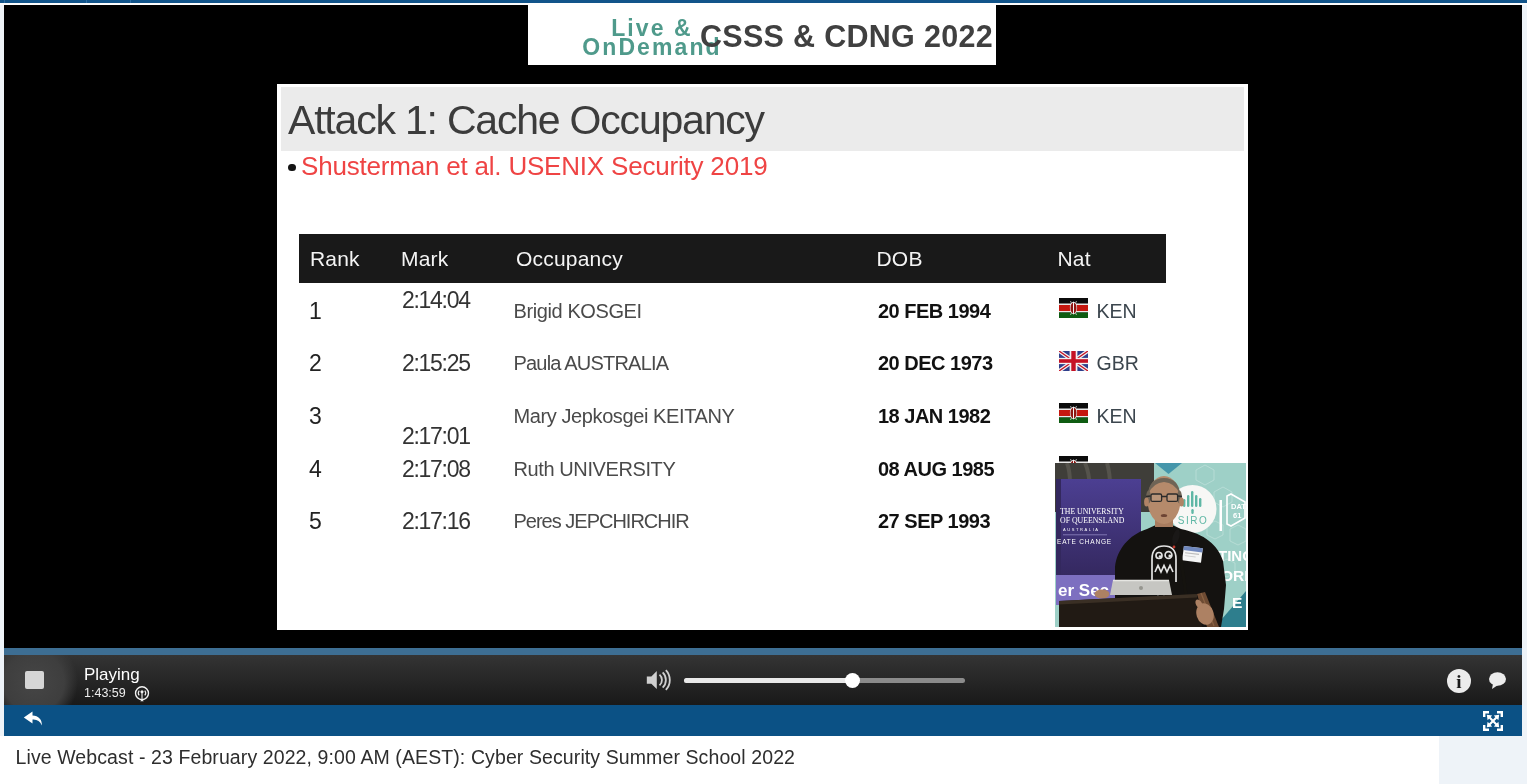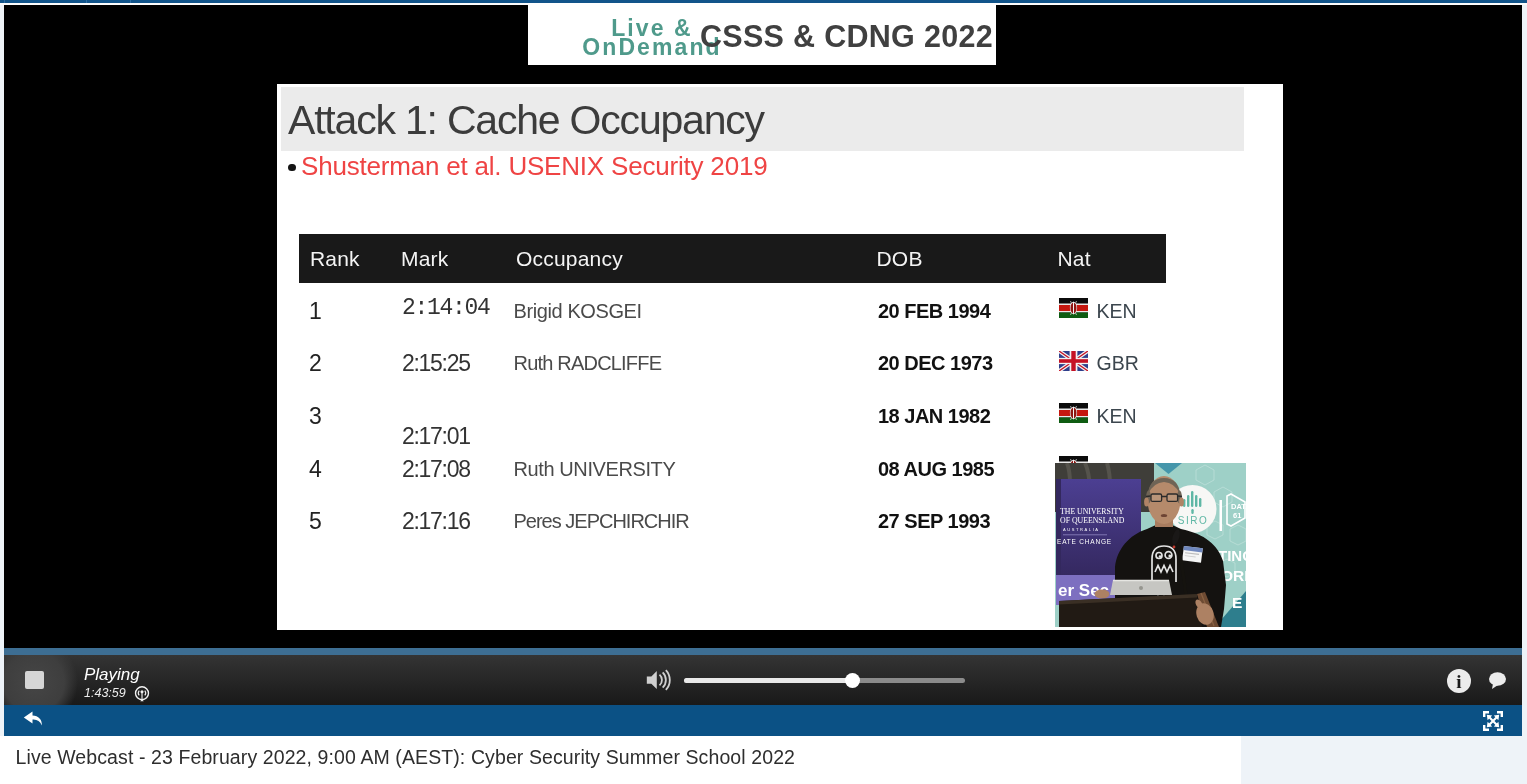--- a/index.html
+++ b/index.html
@@ -11,45 +11,45 @@
   .topsep{top:0;width:1px;height:3px;background:#2d6ea4;}
   
   #video{left:4px;top:5px;width:1518px;height:643px;background:#000;}
   
   #hdrbox{left:528px;top:3px;width:468px;height:62px;background:#fff;}
   #live{left:1px;top:16px;width:150px;text-align:center;color:#4f9a8b;
         font-size:23px;font-weight:bold;letter-spacing:2.1px;line-height:18.5px;white-space:nowrap;margin-left:48px;}
   #csss{left:172px;top:16px;color:#404040;font-size:30.5px;font-weight:bold;
         letter-spacing:0.3px;white-space:nowrap;}
   
-  #slide{left:277px;top:84px;width:971px;height:546px;background:#fff;padding-left:35px;}
+  #slide{left:277px;top:84px;width:971px;height:546px;background:#fff;}
   #band{left:4px;top:3px;width:963px;height:64px;background:#ebebeb;}
   #stitle{left:11px;top:13px;font-size:41px;letter-spacing:-1.2px;color:#3c3c3c;}
   #bdot{left:11px;top:79.5px;width:7.5px;height:7.5px;border-radius:50%;background:#141414;}
   #bullet{left:24px;top:66.5px;font-size:26px;color:#ef4444;letter-spacing:-0.2px;}
   
   #thead{left:22px;top:150px;width:867px;height:49px;background:#191919;}
   .th{color:#f4f4f4;font-size:21px;letter-spacing:0.2px;}
   .ct{position:absolute;transform:translateY(-50%);white-space:nowrap;}
   .rank{font-size:23px;color:#222;}
   .mark{font-size:23px;color:#333;letter-spacing:-1.3px;}
   .name{font-size:20px;color:#4a4a4a;letter-spacing:-0.4px;}
   .dob{font-size:20px;font-weight:bold;color:#111;letter-spacing:-0.5px;}
   .nat{font-size:19.5px;color:#3c464e;}
   .flag{position:absolute;width:29px;height:20px;}
   
   #steel{left:4px;top:648px;width:1518px;height:7px;background:#3d6e93;}
   #player{left:4px;top:655px;width:1518px;height:50px;
      background:radial-gradient(circle 55px at 30px 27px,#464646 0%,#3e3e3e 55%,rgba(62,62,62,0) 80%),
-                linear-gradient(#343434,#191919);font-style:italic;}
+                linear-gradient(#343434,#191919);}
   #stopbtn{left:21px;top:16px;width:19px;height:18px;background:#d6d6d6;border-radius:2px;}
   #playing{left:80px;top:10px;color:#fff;font-size:17px;}
   #ptime{left:80px;top:31px;color:#ececec;font-size:12.5px;}
   #nav{left:4px;top:705px;width:1518px;height:31px;background:#0b5185;}
-  #bottombar{left:0;top:736px;width:1241px;height:48px;background:#fff;}
+  #bottombar{left:0;top:736px;width:1439px;height:48px;background:#fff;}
   #bottomtext{left:15.5px;top:10px;font-size:19.5px;color:#2e2e2e;letter-spacing:0.1px;}
   
   #track{left:684px;top:678px;width:281px;height:5px;border-radius:3px;background:#8b8b8b;}
   #fill{left:684px;top:678px;width:168px;height:5px;border-radius:3px;background:#e9e9e9;}
   #knob{left:845px;top:673px;width:15px;height:15px;border-radius:50%;background:#fff;}
 </style>
 </head>
 <body>
 <div id="topbar" class="abs"></div>
 <div class="abs" style="left:0;top:3px;width:1527px;height:2px;background:#fdfdfd;"></div>
@@ -71,33 +71,34 @@
   <div id="bullet" class="abs">Shusterman et al. USENIX Security 2019</div>
   <div id="thead" class="abs"></div>
 
   <div class="abs ct th" style="left:33px;top:174.5px;">Rank</div>
   <div class="abs ct th" style="left:124px;top:174.5px;">Mark</div>
   <div class="abs ct th" style="left:239px;top:174.5px;">Occupancy</div>
   <div class="abs ct th" style="left:599.5px;top:174.5px;">DOB</div>
   <div class="abs ct th" style="left:780.5px;top:174.5px;">Nat</div>
 
   <div class="abs ct rank" style="left:32px;top:226.6px;">1</div>
-  <div class="abs ct mark" style="left:125px;top:224px;font-family:Liberation Mono, monospace;">2:14:04</div>
+  <div class="abs ct mark" style="left:125px;top:216px;">2:14:04</div>
   <div class="abs ct name" style="left:236.5px;top:226.6px;">Brigid KOSGEI</div>
   <div class="abs ct dob" style="left:601px;top:226.6px;">20 FEB 1994</div>
   <div class="abs ct nat" style="left:819.5px;top:226.6px;">KEN</div>
 
   <div class="abs ct rank" style="left:32px;top:279.3px;">2</div>
   <div class="abs ct mark" style="left:125px;top:279.3px;">2:15:25</div>
-  <div class="abs ct name" style="left:236.5px;top:279.3px;letter-spacing:-0.8px;">Ruth RADCLIFFE</div>
+  <div class="abs ct name" style="left:236.5px;top:279.3px;letter-spacing:-0.8px;">Paula AUSTRALIA</div>
   <div class="abs ct dob" style="left:601px;top:279.3px;">20 DEC 1973</div>
   <div class="abs ct nat" style="left:819.5px;top:279.3px;">GBR</div>
 
   <div class="abs ct rank" style="left:32px;top:332px;">3</div>
   <div class="abs ct mark" style="left:125px;top:352px;">2:17:01</div>
+  <div class="abs ct name" style="left:236.5px;top:332px;">Mary Jepkosgei KEITANY</div>
   <div class="abs ct dob" style="left:601px;top:332px;">18 JAN 1982</div>
   <div class="abs ct nat" style="left:819.5px;top:332px;">KEN</div>
 
   <div class="abs ct rank" style="left:32px;top:384.7px;">4</div>
   <div class="abs ct mark" style="left:125px;top:384.7px;">2:17:08</div>
   <div class="abs ct name" style="left:236.5px;top:384.7px;">Ruth UNIVERSITY</div>
   <div class="abs ct dob" style="left:601px;top:384.7px;">08 AUG 1985</div>
 
   <div class="abs ct rank" style="left:32px;top:437.4px;">5</div>
   <div class="abs ct mark" style="left:125px;top:437.4px;">2:17:16</div>

